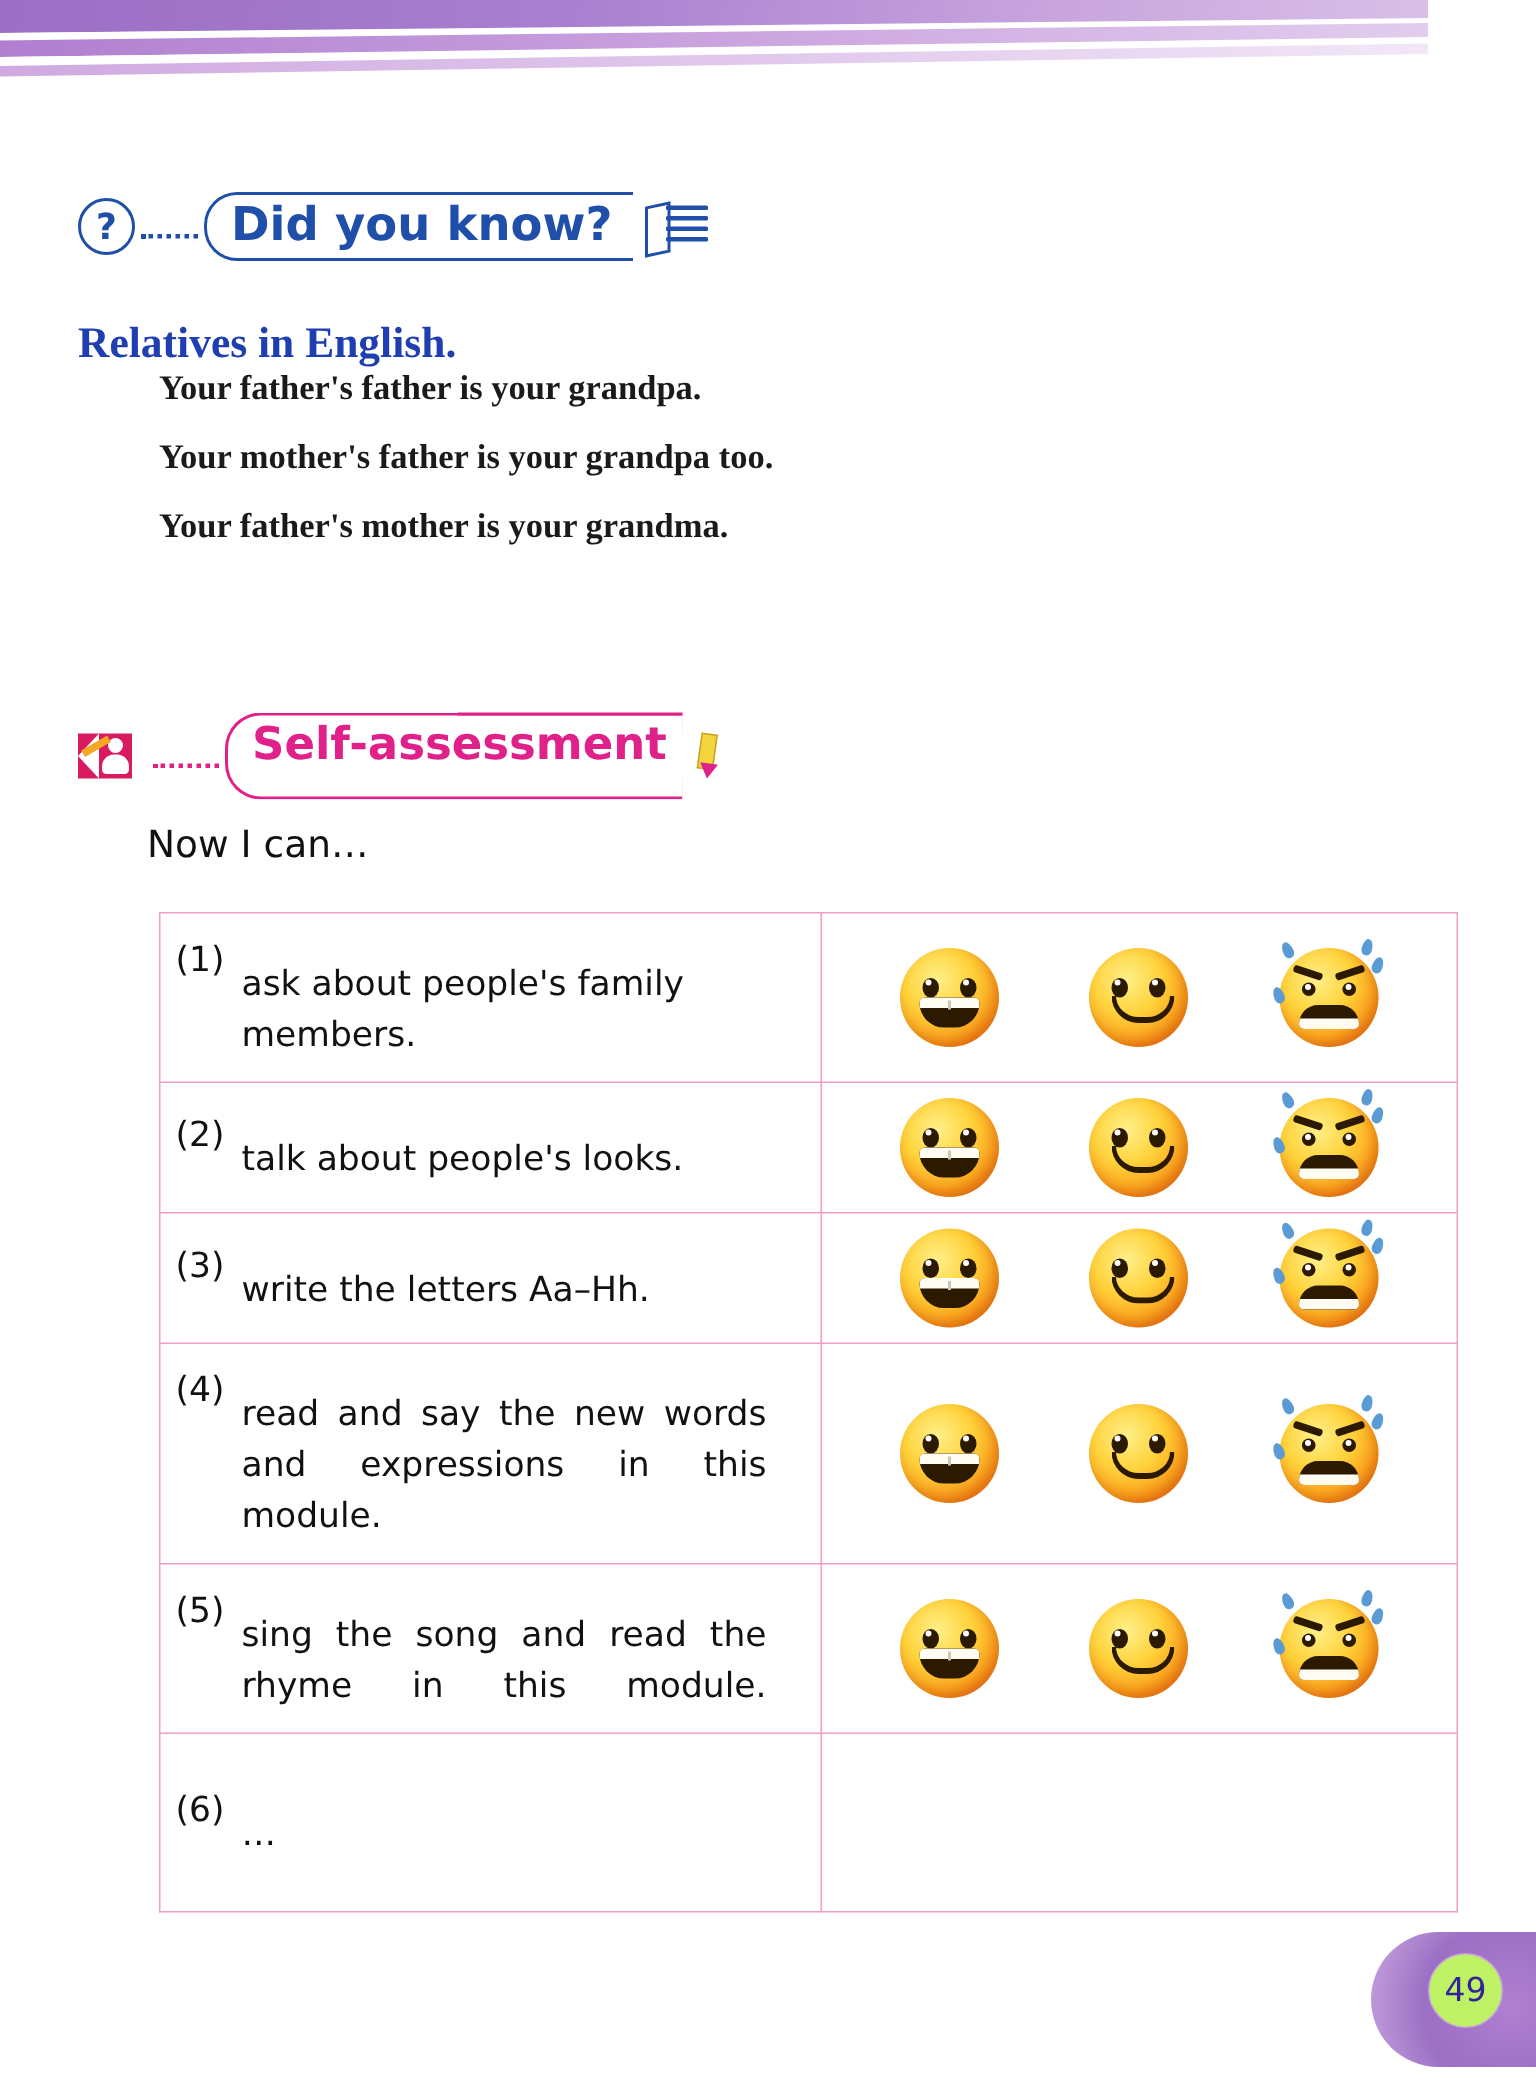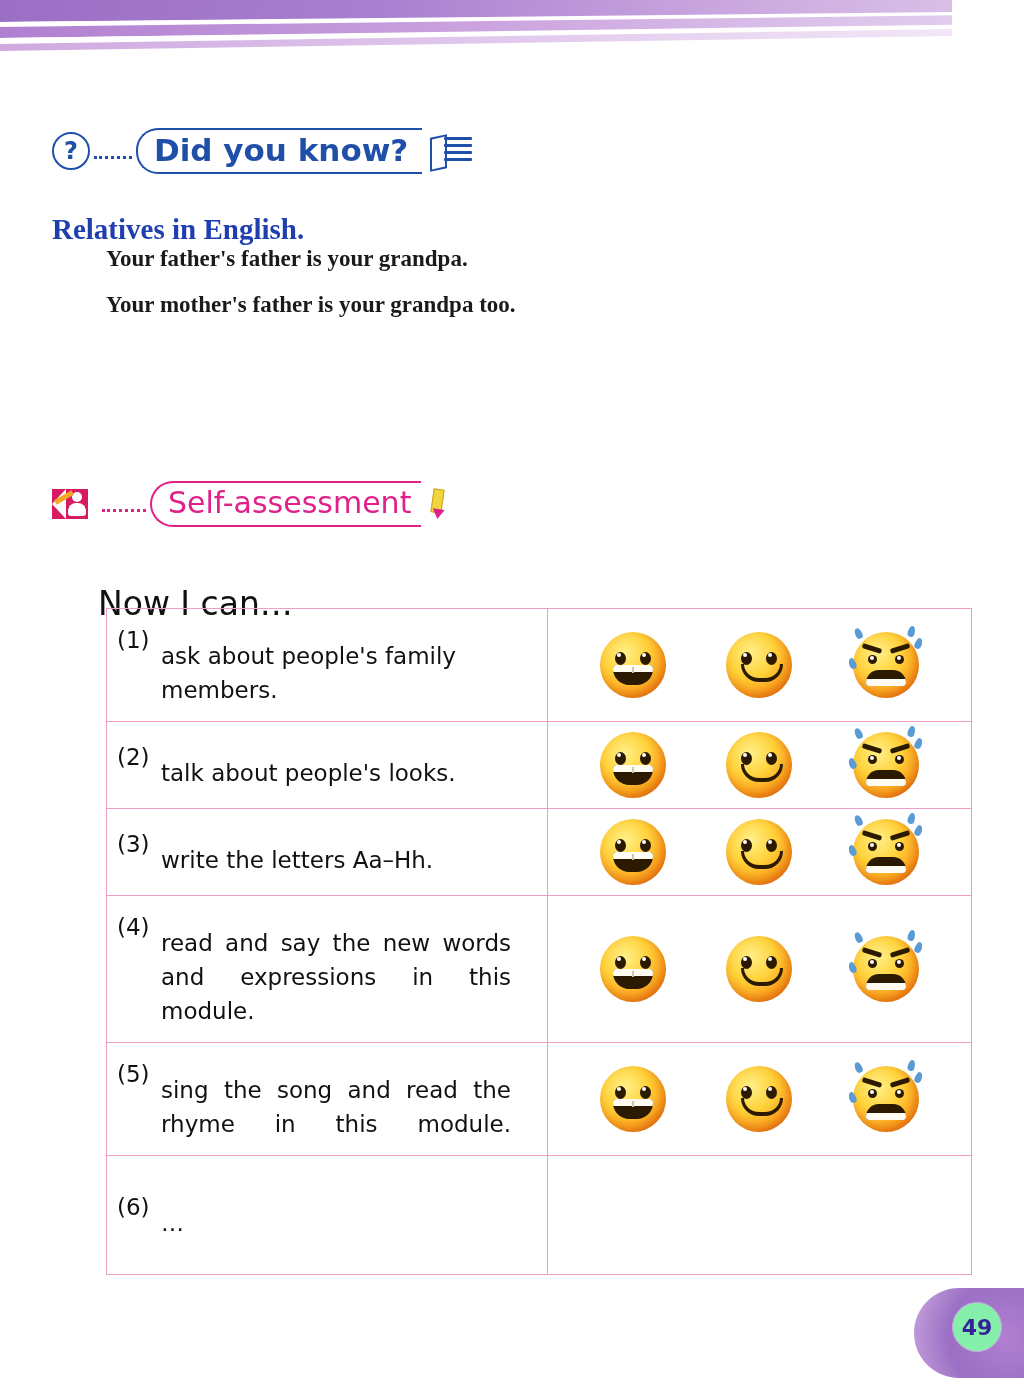--- a/index.html
+++ b/index.html
@@ -217,24 +217,24 @@
   .dots-pink {
     width: 44px;
     border-bottom: 3px dotted #e0218a;
     margin: 12px 4px 0 6px;
     height: 1px;
   }
   .sa-bubble {
     border: 2.5px solid #e0218a;
     border-right: none;
     border-radius: 24px 0 0 24px;
-    padding: 2px 10px 5px 16px;
+    padding: 2px 10px 17px 16px;
     color: #e0218a;
     font-size: 30px;
-    font-weight: normal;
+    font-weight: bold;
     font-family: "DejaVu Sans", sans-serif;
     position: relative;
   }
   .sa-bubble::after {
     content: "";
     position: absolute;
     right: 0; top: -2.5px;
     width: 150px;
     height: 2.5px;
     background: #e0218a;
@@ -257,23 +257,23 @@
     left: 7px; top: 22px;
     width: 0; height: 0;
     border-left: 6px solid transparent;
     border-right: 6px solid transparent;
     border-top: 10px solid #e0218a;
     transform: rotate(8deg);
   }
 
   .now-i-can {
     position: absolute;
-    top: 584px;
+    top: 548px;
     left: 98px;
-    font-size: 33px;
+    font-size: 25px;
     font-family: "DejaVu Sans", sans-serif;
     color: #111111;
   }
 
   
   .sa-table {
     position: absolute;
     top: 608px;
     left: 106px;
     width: 845px;
@@ -420,29 +420,28 @@
     right: 0; bottom: 22px;
     width: 110px; height: 90px;
     background: radial-gradient(circle at 85% 55%, #b07fd0 0%, #9b6fc4 55%, #caa7df 100%);
     border-radius: 60px 0 0 60px;
   }
   .page-number {
     position: absolute;
     right: 22px; bottom: 48px;
     width: 48px; height: 48px;
     border-radius: 50%;
-    background: #86efac;
+    background: #bef264;
     border: 1.5px solid #c9a6de;
     display: flex;
     align-items: center;
     justify-content: center;
     font-family: "DejaVu Sans", sans-serif;
     font-size: 22px;
     color: #33229a;
-    font-weight: bold;
   }
 </style>
 </head>
 <body>
 
 <div class="banner">
   <div class="banner-band1"></div>
   <div class="banner-band2"></div>
   <div class="banner-band3"></div>
   <div class="banner-band4"></div>
@@ -462,20 +461,21 @@
         <i></i>
       </div>
   </div>
 </div>
 
 <div class="section-title">Relatives in English.</div>
 
 <div class="relatives-list">
   <div>Your father's father is your grandpa.</div>
   <div>Your mother's father is your grandpa too.</div>
+  <div>Your father's mother is your grandma.</div>
 </div>
 
 <div class="sa-row">
   <div class="sa-badge">
     <div class="flag"></div>
     <div class="flagbox"></div>
     <div class="person"></div>
     <div class="body"></div>
     <div class="pen"></div>
   </div>

